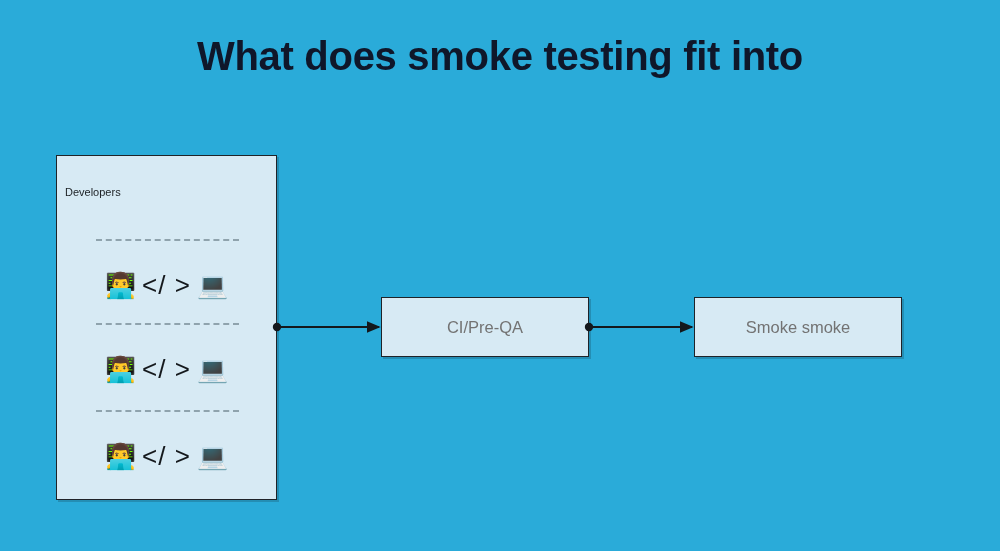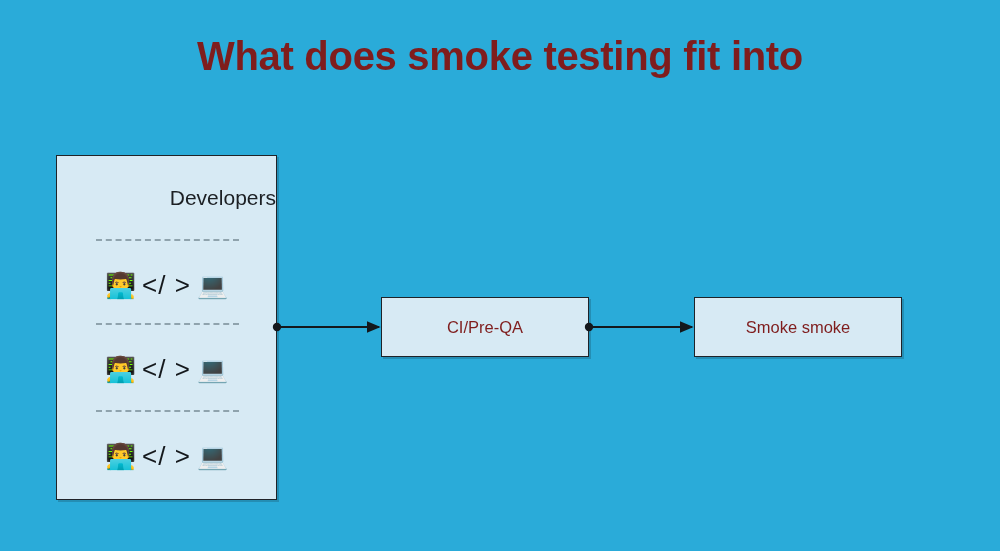--- a/index.html
+++ b/index.html
@@ -20,21 +20,21 @@
     height: 551px;
   }
 
   
   .title {
     position: absolute;
     left: 0;
     top: 36px;
     width: 1000px;
     text-align: center;
-    color: #7f1d1d;
+    color: #0f172a;
     font-weight: bold;
     font-size: 40px;
     line-height: 41px;
     letter-spacing: -0.3px;
   }
   .title-line { display: block; }
 
   
   .node {
     position: absolute;
@@ -46,25 +46,25 @@
 
   
   #developers-box {
     left: 56px;
     top: 155px;
     width: 221px;
     height: 345px;
   }
   .dev-title {
     position: absolute;
-    left: 0;
+    left: 8px;
     top: 30px;
     width: 100%;
-    text-align: right;
-    font-size: 21px;
+    text-align: left;
+    font-size: 11px;
     color: #1c2024;
   }
   .dev-sep {
     position: absolute;
     left: 39px;
     width: 143px;
     height: 0;
     border-top: 2px dashed #8fa3ad;
   }
   #dev-sep-1 { top: 83px; }
@@ -113,21 +113,21 @@
   .node-label {
     position: absolute;
     left: 0;
     top: 0;
     width: 100%;
     height: 100%;
     display: flex;
     align-items: center;
     justify-content: center;
     font-size: 16.5px;
-    color: #7f1d1d;
+    color: #737373;
   }
 
   
   #connectors {
     position: absolute;
     left: 0;
     top: 0;
     width: 1000px;
     height: 551px;
     pointer-events: none;

